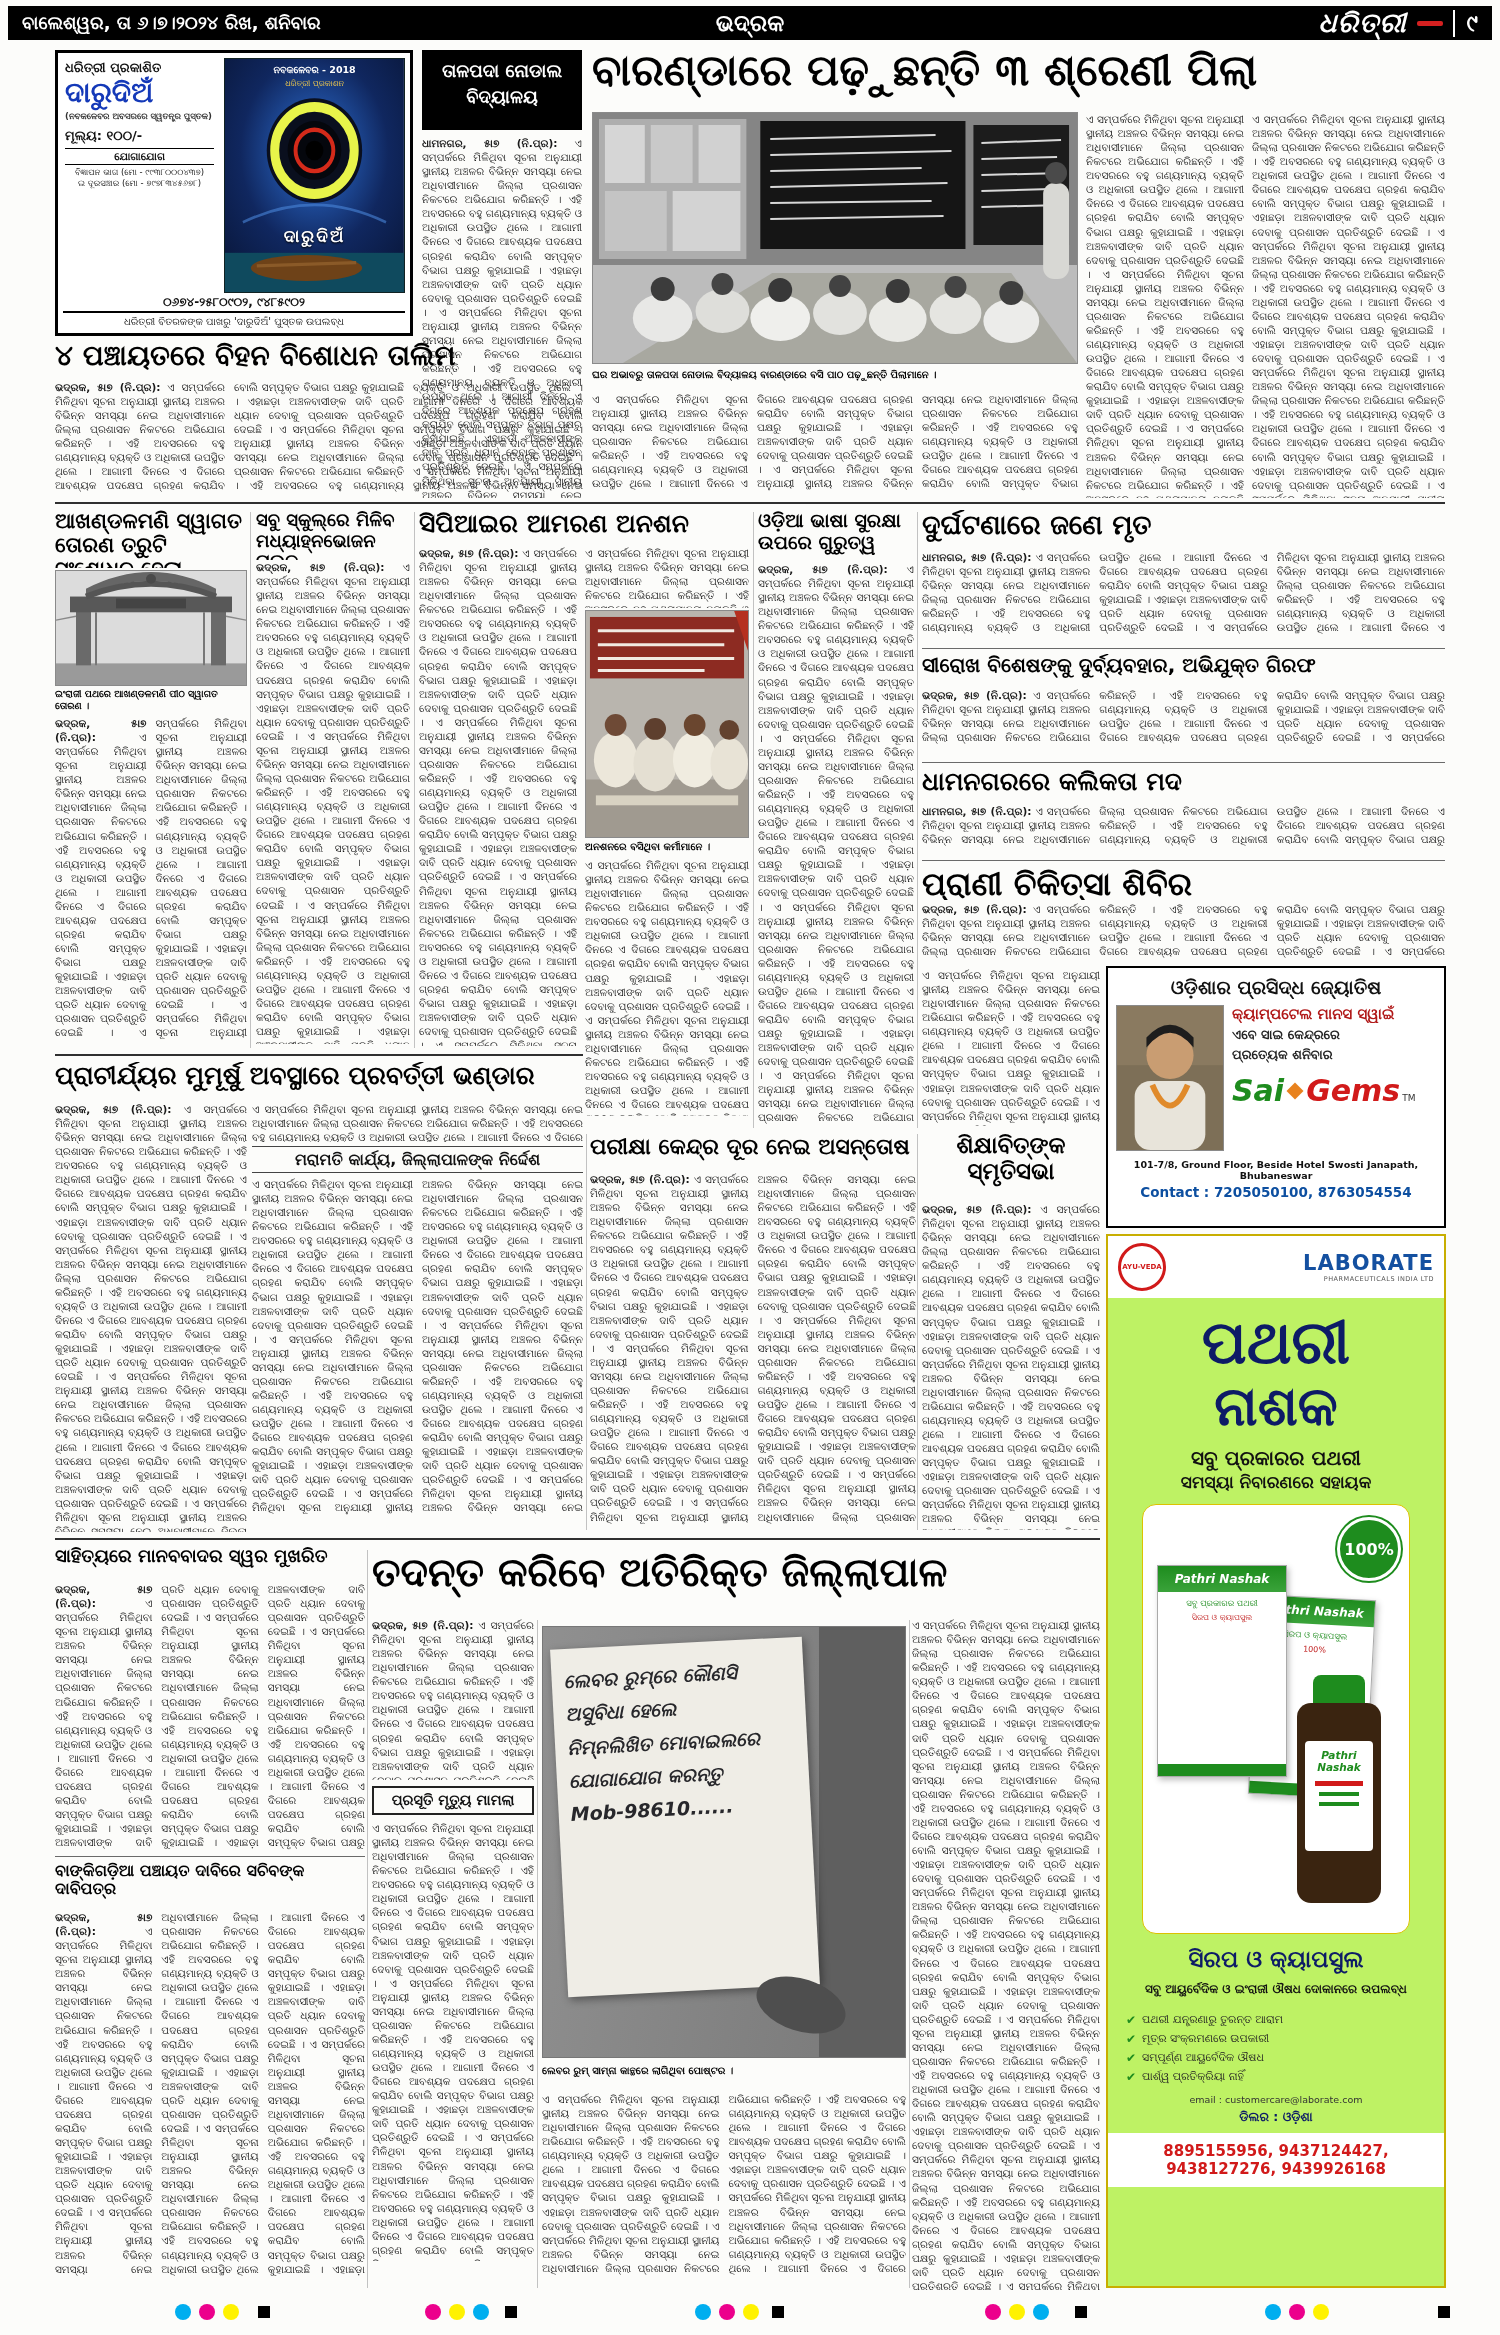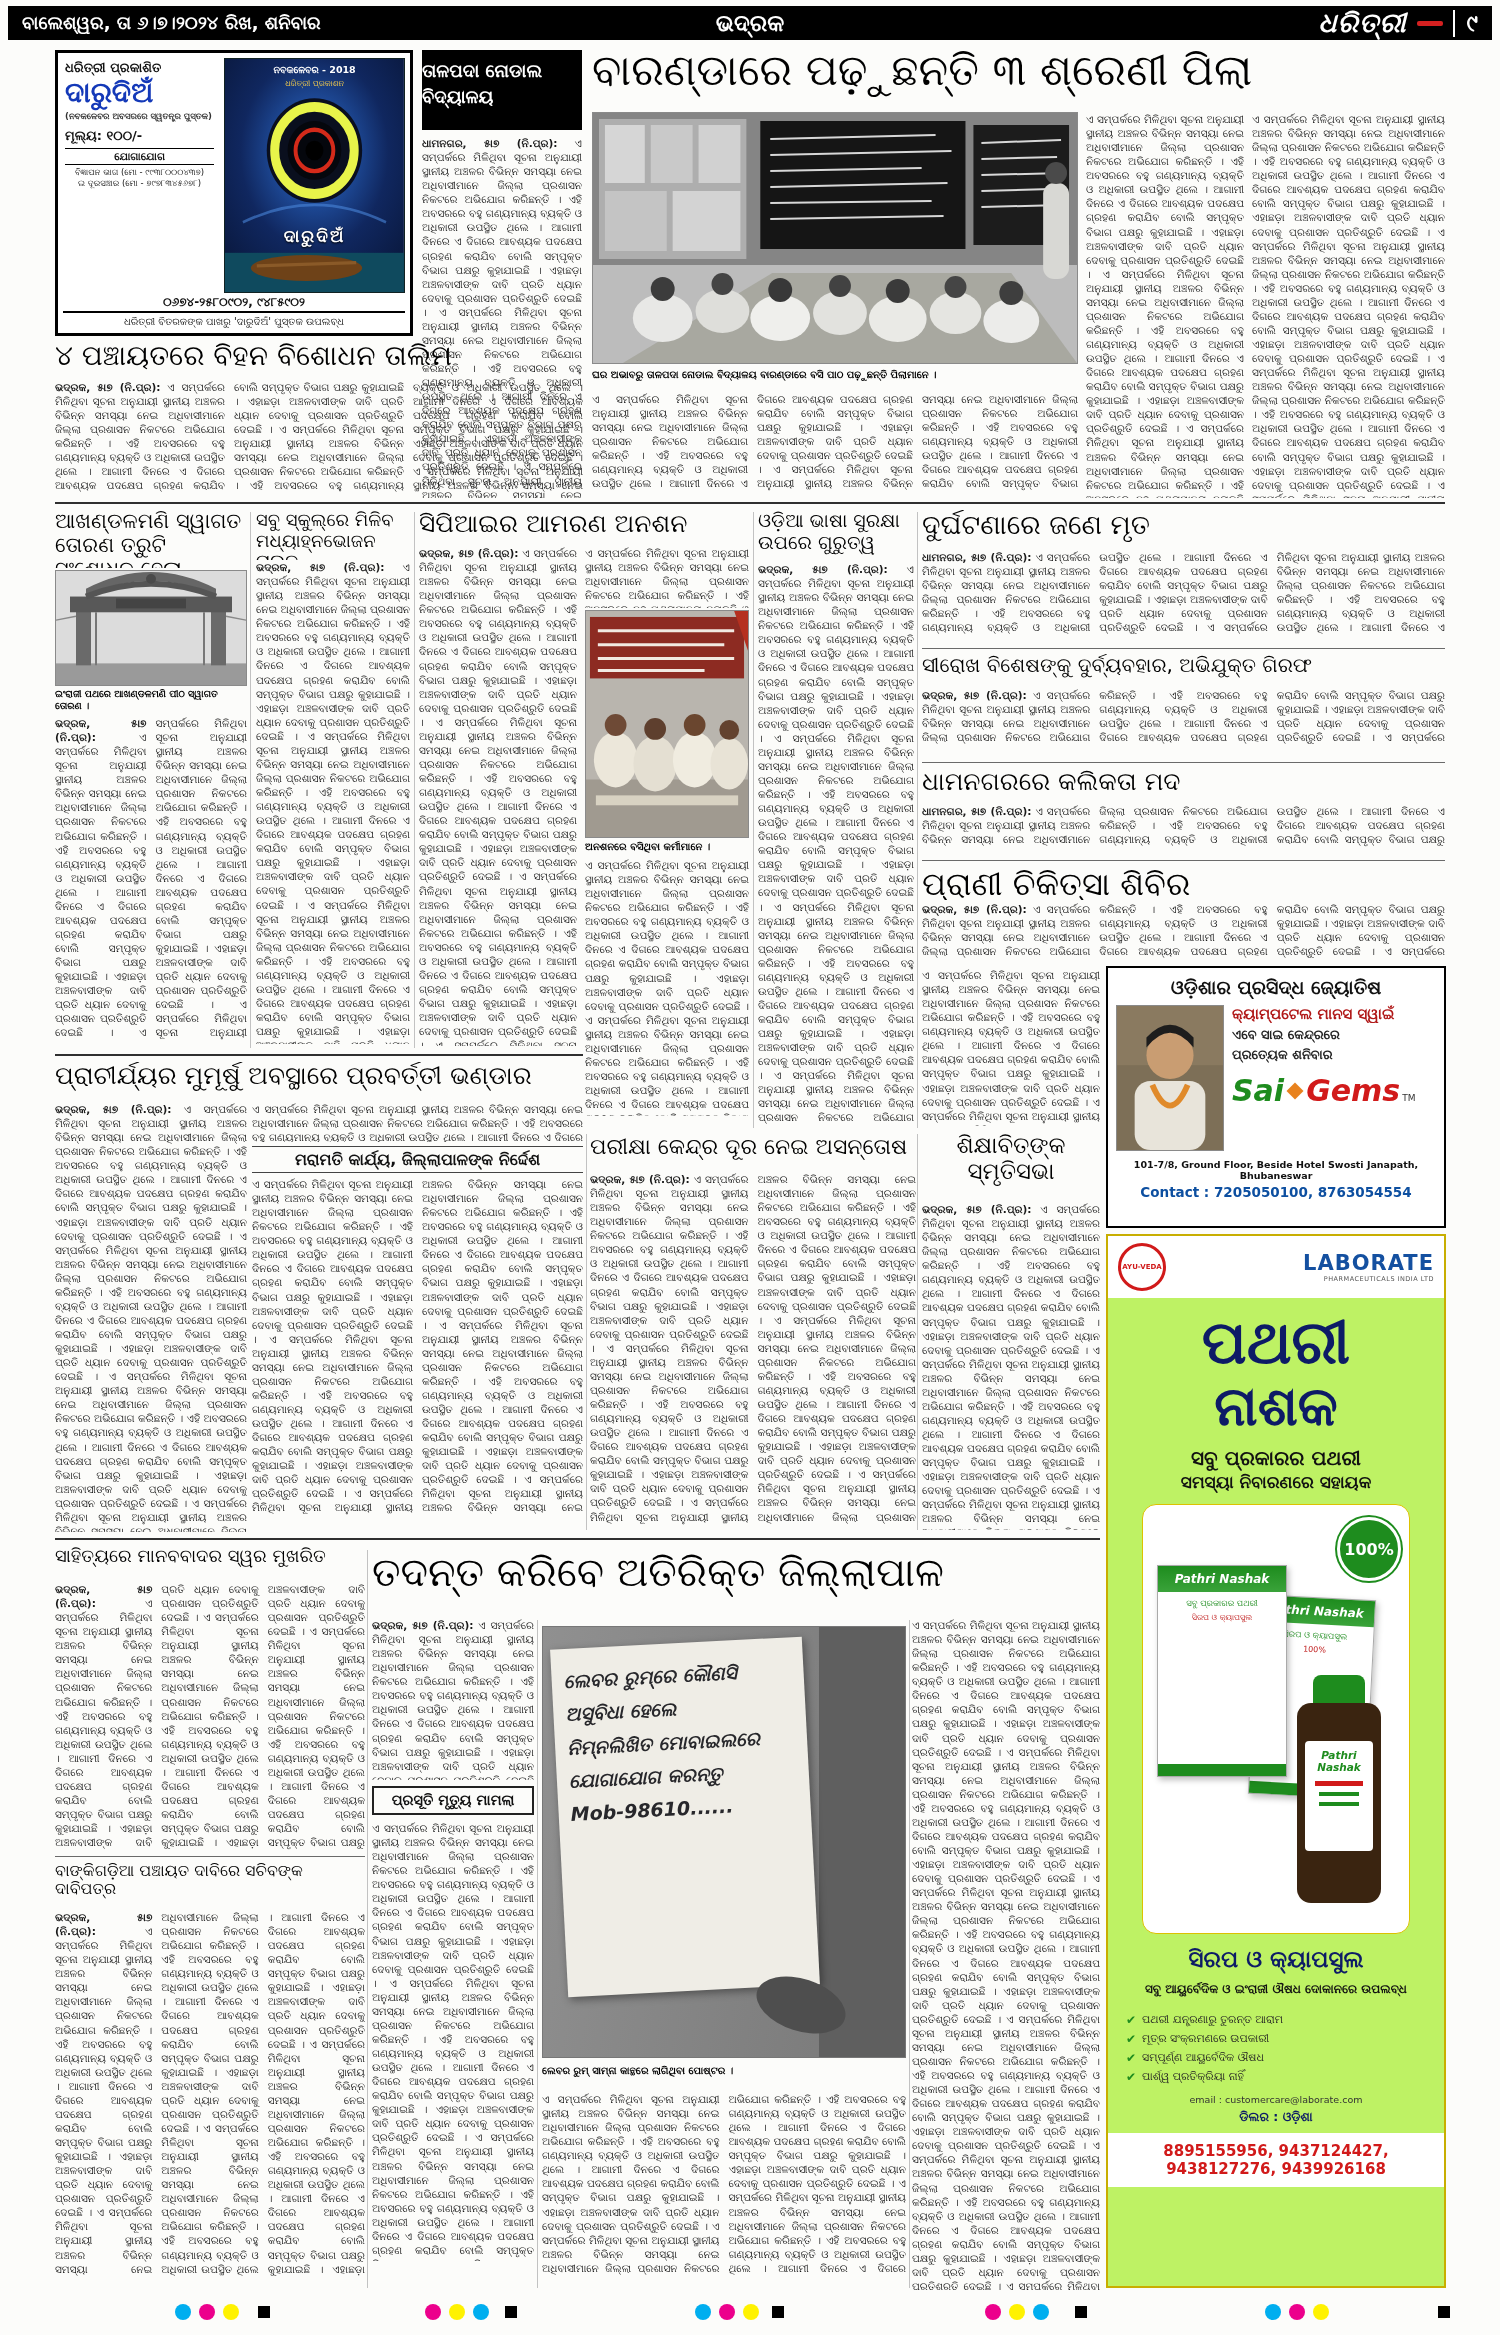--- a/index.html
+++ b/index.html
@@ -1,19 +1,19 @@
 <!DOCTYPE html>
 <html><head>
 <meta charset="utf-8">
 <style>
 *{box-sizing:border-box;margin:0;padding:0}
 html,body{background:#d8d8d8}
 .page{position:relative;width:1500px;height:2335px;margin:0 auto;background:#fcfcfa;font-family:"DejaVu Sans",sans-serif;color:#111;overflow:hidden}
 .abs{position:absolute}
-.hd{font-weight:400;color:#000;line-height:1.14;overflow:hidden}
+.hd{font-weight:700;color:#000;line-height:1.14;overflow:hidden}
 .bodycol{font-size:10.5px;line-height:1.34;text-align:justify;color:#1a1a1a;overflow:hidden}
 .c2{column-count:2;column-gap:9px}
 .c3{column-count:3;column-gap:9px}
 .dl{font-weight:700}
 .cap{font-size:10px;font-weight:700;line-height:1.3;overflow:hidden;color:#000}
 .ph{overflow:hidden;background:#b5b5b5;border:1px solid #8a8a8a}
 .vr{position:absolute;width:1px;background:#c2c2c2}
 .hr{position:absolute;border-top:2px solid #303030}
 .hr-thin{position:absolute;border-top:1px solid #6a6a6a}
 
@@ -35,21 +35,21 @@
 .ba-price{font-size:13px;font-weight:700;margin:3px 0 2px}
 .ba-ch{font-size:10.5px;font-weight:700;text-align:center;border-top:1.5px solid #000;border-bottom:1.5px solid #000;padding:1px 0;margin:2px 0}
 .ba-cl{font-size:8.5px;text-align:center;line-height:1.35;overflow:hidden}
 .cover{position:relative;width:182px;margin-left:4px;overflow:hidden;border:1px solid #122}
 .cover-top{position:absolute;top:5px;left:0;width:100%;text-align:center;color:#fff;font-size:9.5px;font-weight:700}
 .cover-brand{position:absolute;top:20px;left:0;width:100%;text-align:center;color:#ffd34a;font-size:8px}
 .cover-title{position:absolute;bottom:46px;left:0;width:100%;text-align:center;color:#fff;font-size:17px;font-weight:700;letter-spacing:2px;text-shadow:0 1px 2px #000}
 .ba-phones{font-size:12px;font-weight:700;text-align:center;padding:2px 0;overflow:hidden}
 .ba-avail{font-size:10px;font-weight:400;text-align:center;border-top:2px solid #000;padding-top:3px;overflow:hidden}
 
-.kicker{background:#000;color:#fff;font-weight:700;font-size:18px;line-height:1.45;text-align:left;padding-top:8px;overflow:hidden}
+.kicker{background:#000;color:#fff;font-weight:700;font-size:18px;line-height:1.45;text-align:center;padding-top:8px;overflow:hidden}
 
 .subheadbox{border:2px solid #222;text-align:center;font-weight:700;font-size:14.5px;padding:4px 2px;margin:6px 0;overflow:hidden}
 .subhead-mid{text-align:center;font-weight:700;font-size:16px;border-top:1.5px solid #444;border-bottom:1.5px solid #444;padding:3px 0;margin:4px 0;overflow:hidden}
 
 .saiad{border:2.5px solid #000;background:#fff;padding:8px;display:flex;flex-direction:column;overflow:hidden}
 .sai-head{font-size:19px;font-weight:700;text-align:center;overflow:hidden;white-space:nowrap}
 .sai-row{display:flex;margin-top:6px}
 .sai-right{flex:1;padding-left:8px;display:flex;flex-direction:column}
 .sai-l1{font-size:15px;font-weight:700;color:#b01818;overflow:hidden}
 .sai-l2,.sai-l3{font-size:13px;font-weight:700;color:#222;margin-top:4px;overflow:hidden}

